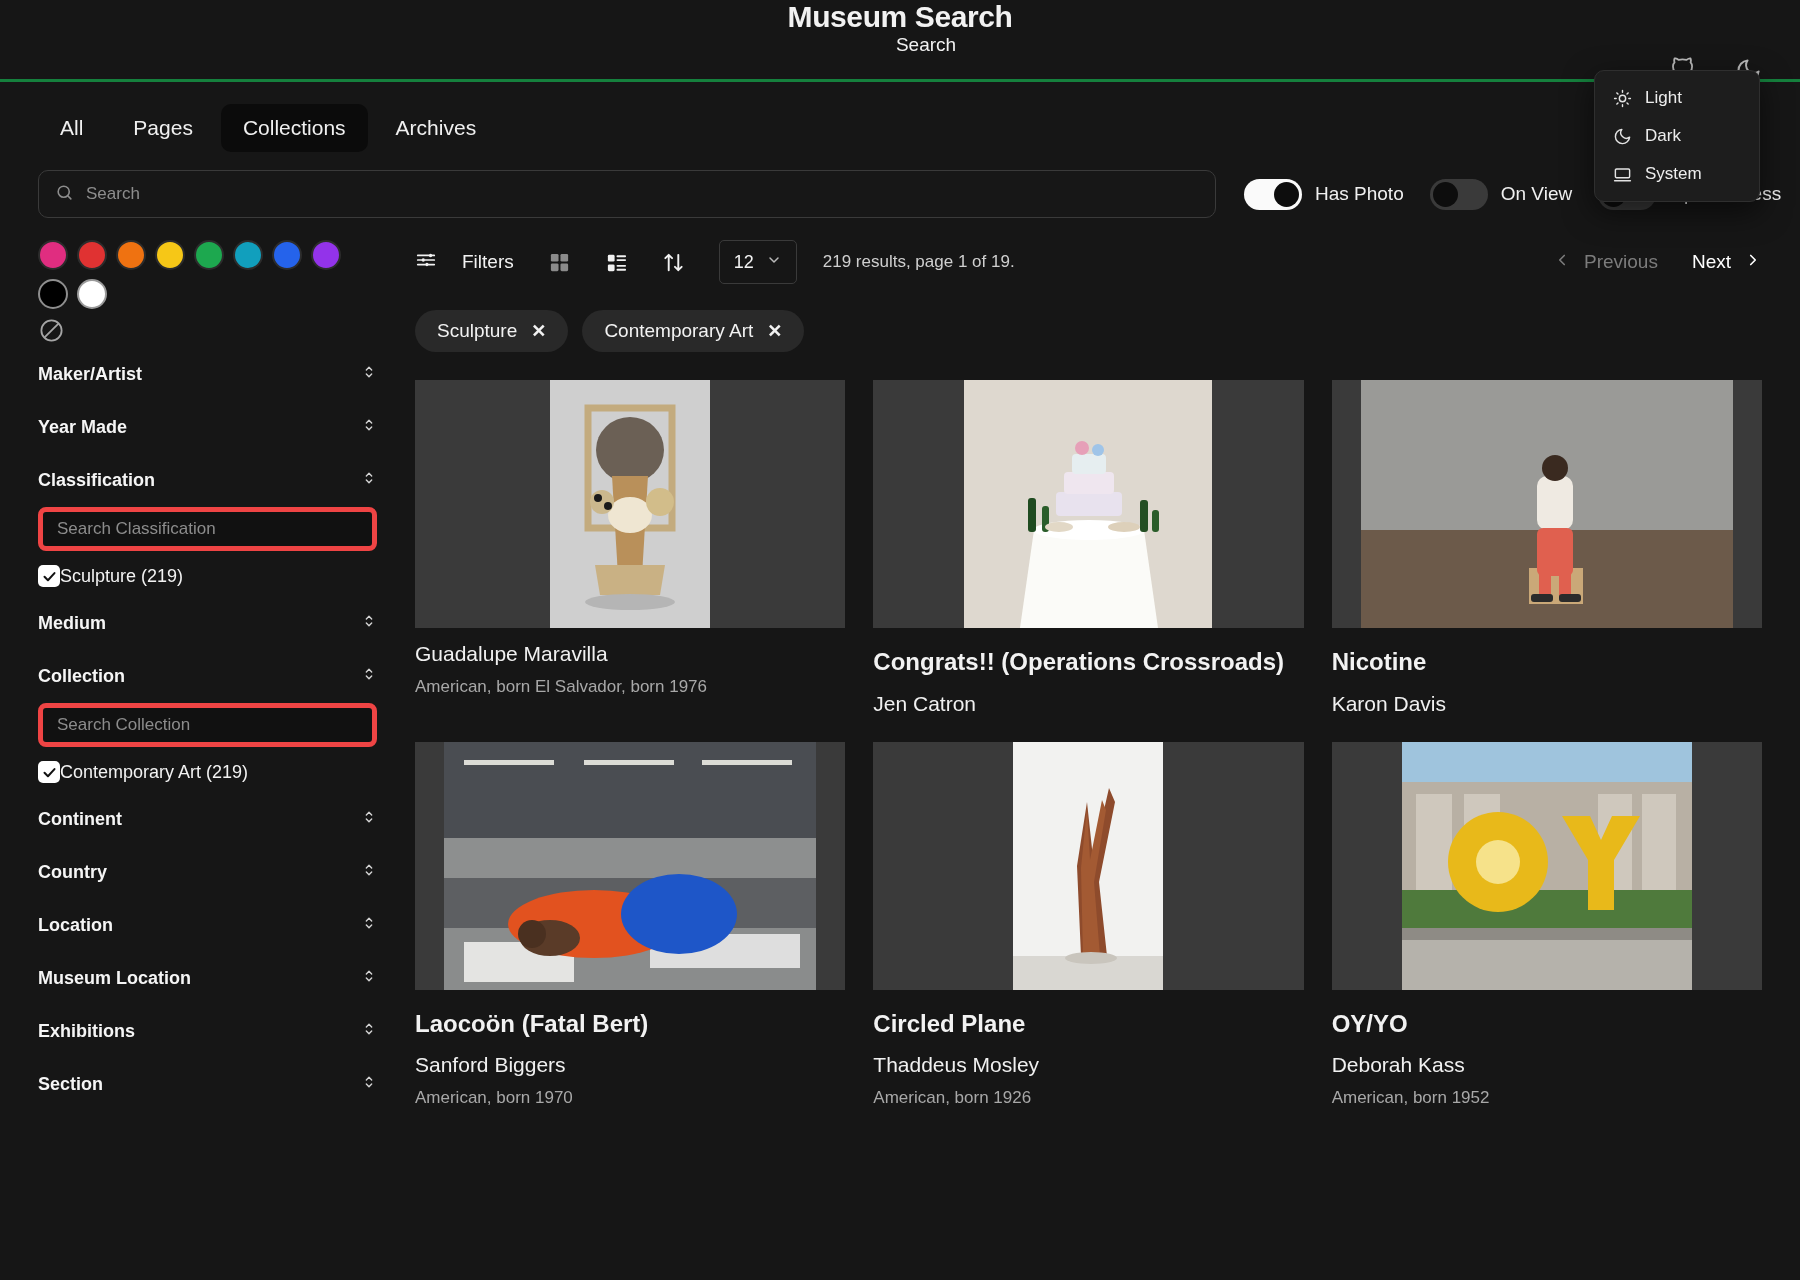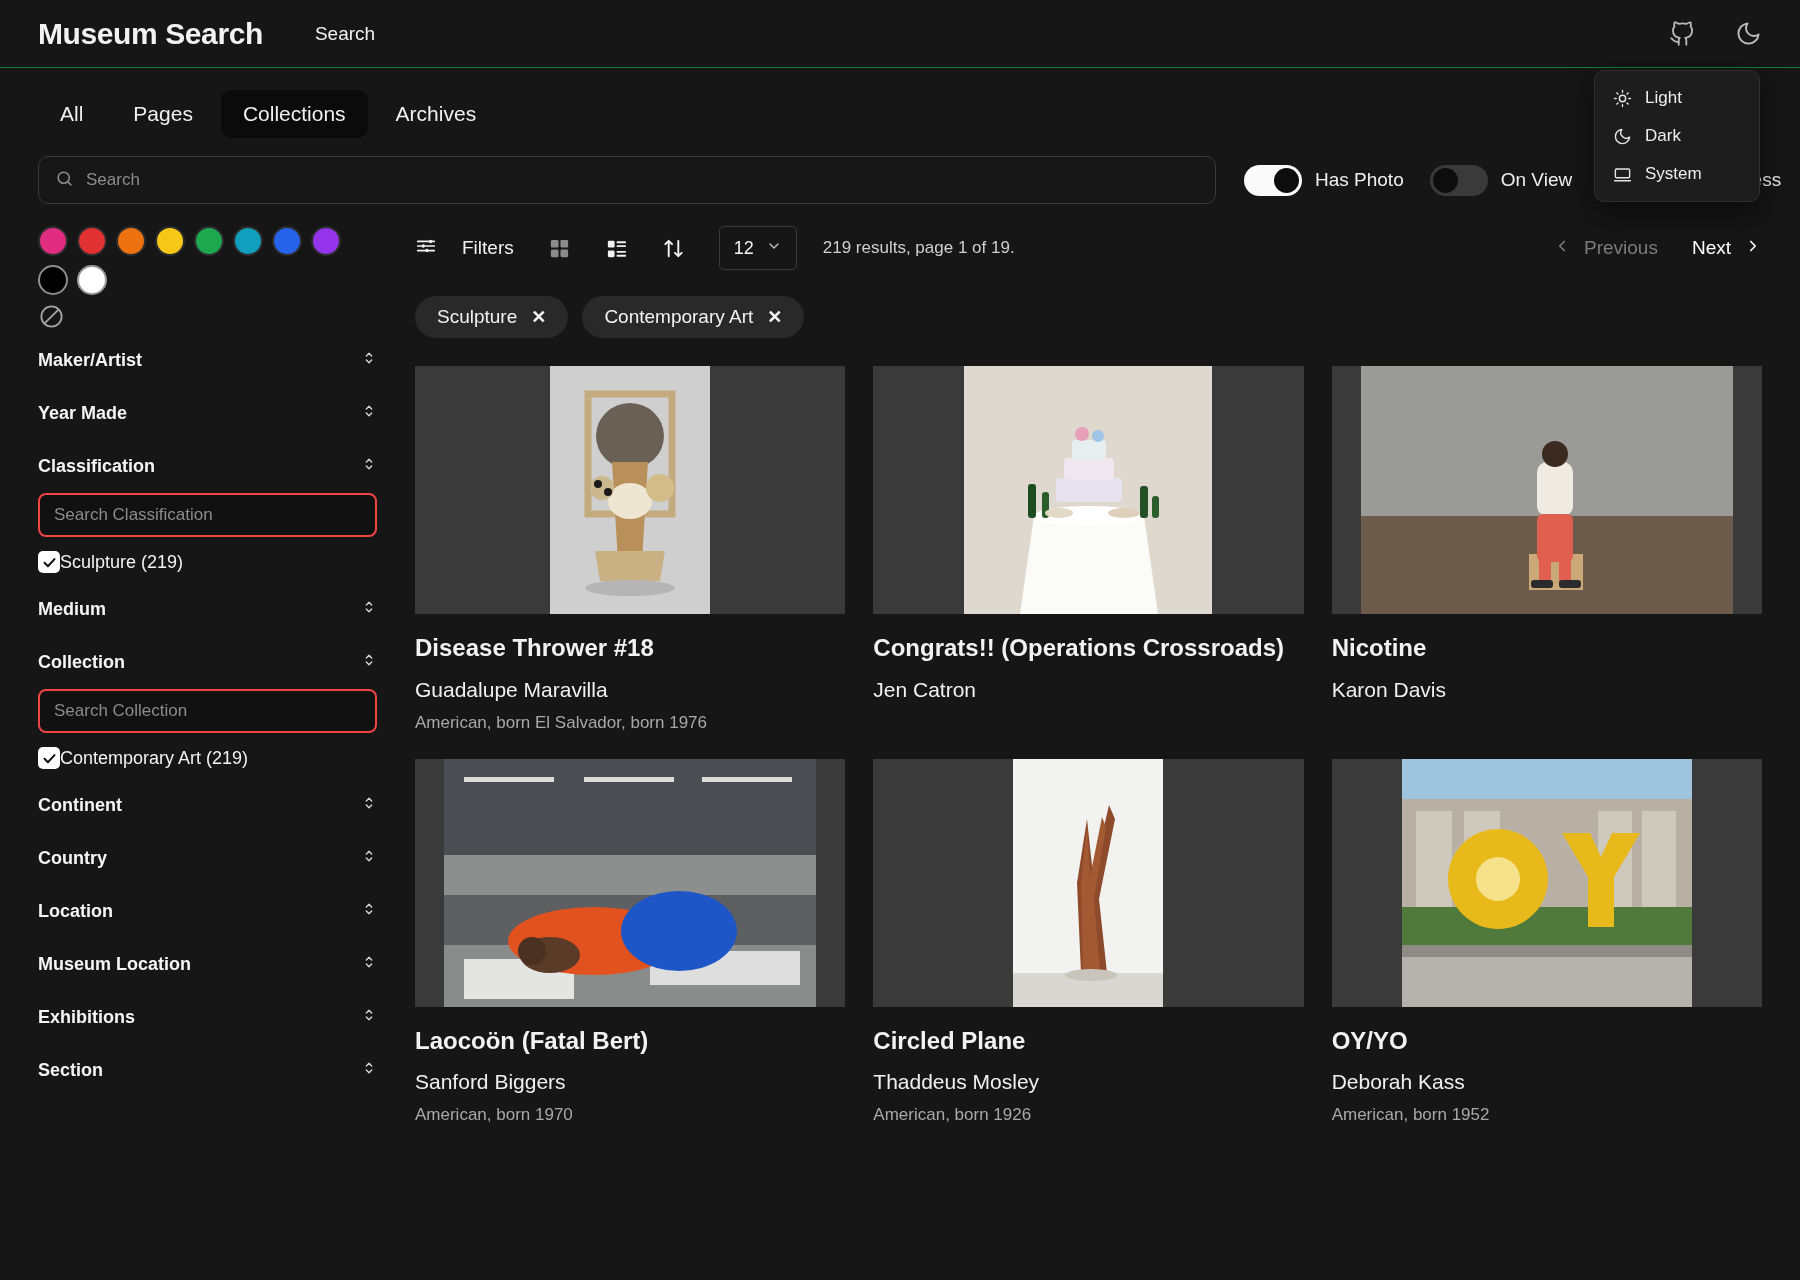--- a/index.html
+++ b/index.html
@@ -6,25 +6,26 @@
   html, body {
     width: 1800px; height: 1280px;
     background: #161616;
     color: #f2f2f2;
     font-family: "Liberation Sans", sans-serif;
     overflow: hidden;
   }
 
   
   .topbar {
-    height: 68px;
-    border-bottom: 1px solid #15803d;
+    height: 82px;
+    border-bottom: 3px solid #15803d;
     display: flex; align-items: center;
     padding: 0 38px;
     position: relative;
+    flex-direction: column;
   }
   .brand { font-size: 30px; font-weight: 700; letter-spacing: -0.4px; }
   .nav-link {
     margin-left: 52px; font-size: 19px; color: #f2f2f2; font-weight: 400;
   }
   .topbar-right {
     margin-left: auto; display: flex; align-items: center; gap: 38px;
   }
   .icon-btn { width: 28px; height: 28px; display: flex; align-items: center; justify-content: center; color: #b9b9b9; }
   .icon-btn svg { display: block; }
@@ -97,21 +98,21 @@
   .swatch.outline-light { border: 2px solid #9a9a9a; }
   .no-color { margin-top: 8px; color: #a5a5a5; }
 
   .facet {
     display: flex; align-items: center; justify-content: space-between;
     padding: 16px 0; font-size: 18px; font-weight: 700; color: #f5f5f5;
   }
   .facet .chev { color: #d5d5d5; }
   .facet-input {
     width: 100%; height: 44px; border-radius: 8px;
-    background: #111; border: 2px solid #ef4444;
+    background: #111; border: 5px solid #ef4444;
     display: flex; align-items: center; padding: 0 14px;
     font-size: 17px; color: #8c8c8c;
   }
   .facet-option { display: flex; align-items: center; padding: 14px 0 10px 0; font-size: 18px; }
   .cbox {
     width: 22px; height: 22px; border-radius: 5px; background: #fff;
     display: flex; align-items: center; justify-content: center; flex: 0 0 22px;
   }
   .cbox svg { color: #111; }
 
@@ -446,21 +447,20 @@
               <path d="M62 96h36l-6 100H68z" fill="#b9905a"></path>
               <ellipse cx="80" cy="135" rx="22" ry="18" fill="#efe6d2"></ellipse>
               <circle cx="52" cy="122" r="12" fill="#cbb88d"></circle>
               <circle cx="110" cy="122" r="14" fill="#d2bd8a"></circle>
               <circle cx="48" cy="118" r="4" fill="#1a1a1a"></circle>
               <circle cx="58" cy="126" r="4" fill="#1a1a1a"></circle>
               <path d="M45 185h70l-5 30H50z" fill="#c9b184"></path>
               <ellipse cx="80" cy="222" rx="45" ry="8" fill="#b5b5b5"></ellipse>
             </svg>
           </div>
-          <div class="card-title">Disease Thrower #18</div>
           <div class="card-artist">Guadalupe Maravilla</div>
           <div class="card-bio">American, born El Salvador, born 1976</div>
         </div>
         <div class="card">
           <div class="thumb">
             <svg width="248" height="248" viewBox="0 0 248 248">
               <rect width="248" height="248" fill="#ded8cf"></rect>
               <path d="M70 150h110l14 98H56z" fill="#fbfbf8"></path>
               <ellipse cx="125" cy="150" rx="56" ry="10" fill="#fff"></ellipse>
               <rect x="92" y="112" width="66" height="24" rx="4" fill="#e8e2ee"></rect>

